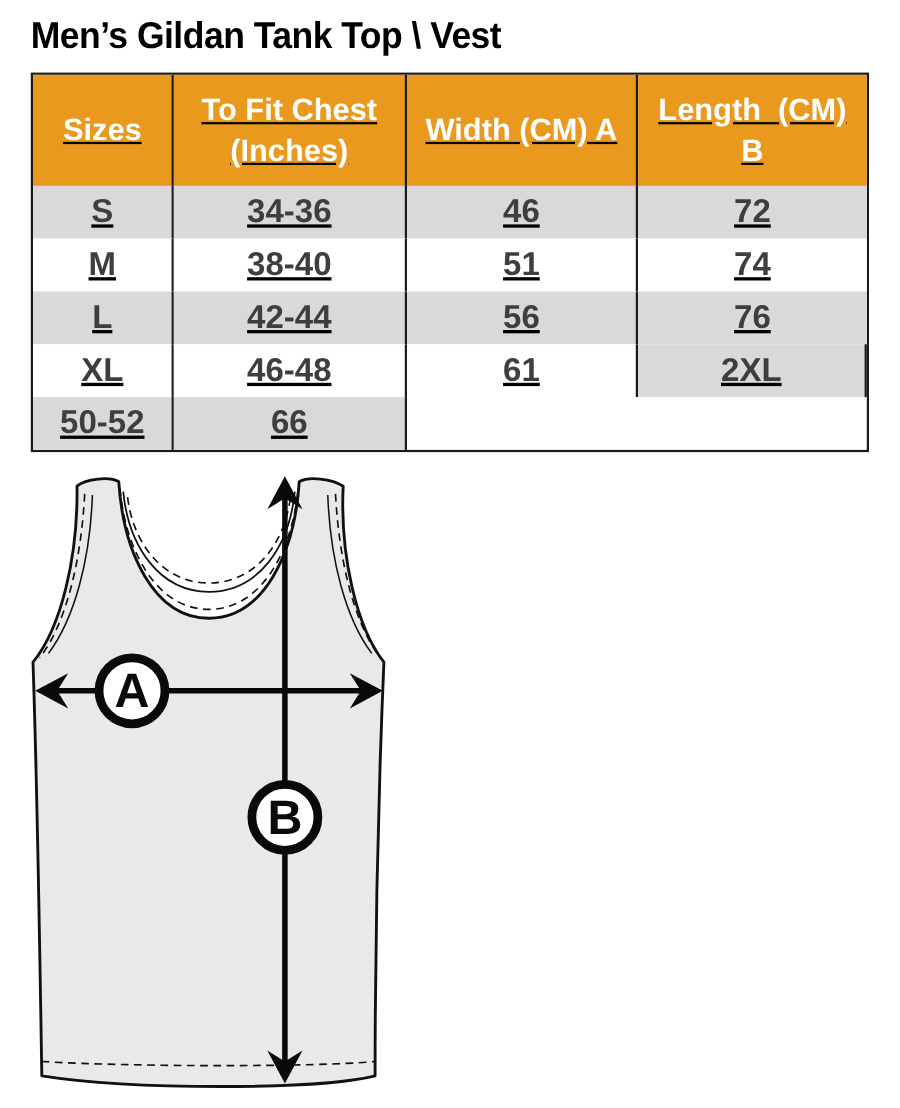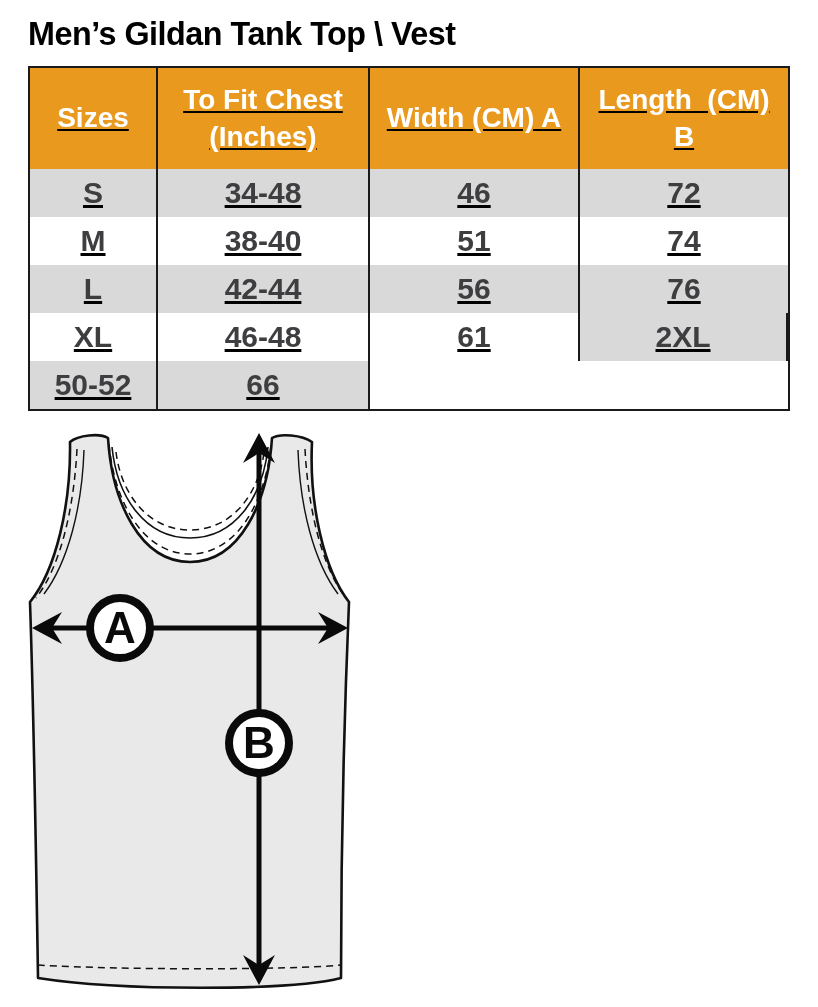--- a/index.html
+++ b/index.html
@@ -65,21 +65,21 @@
       <span><span>To Fit Chest</span><br><span>(Inches)</span></span>
     </div>
     <div class="cell hcell">
       <span>Width (CM) A</span>
     </div>
     <div class="cell hcell last">
       <span><span>Length  (CM)</span><br><span>B</span></span>
     </div>
 
     <div class="cell dcell row-gray">S</div>
-    <div class="cell dcell row-gray">34-48</div>
+    <div class="cell dcell row-gray">34-36</div>
     <div class="cell dcell row-gray">46</div>
     <div class="cell dcell row-gray last">72</div>
 
     <div class="cell dcell row-white">M</div>
     <div class="cell dcell row-white">38-40</div>
     <div class="cell dcell row-white">51</div>
     <div class="cell dcell row-white last">74</div>
 
     <div class="cell dcell row-gray">L</div>
     <div class="cell dcell row-gray">42-44</div>

